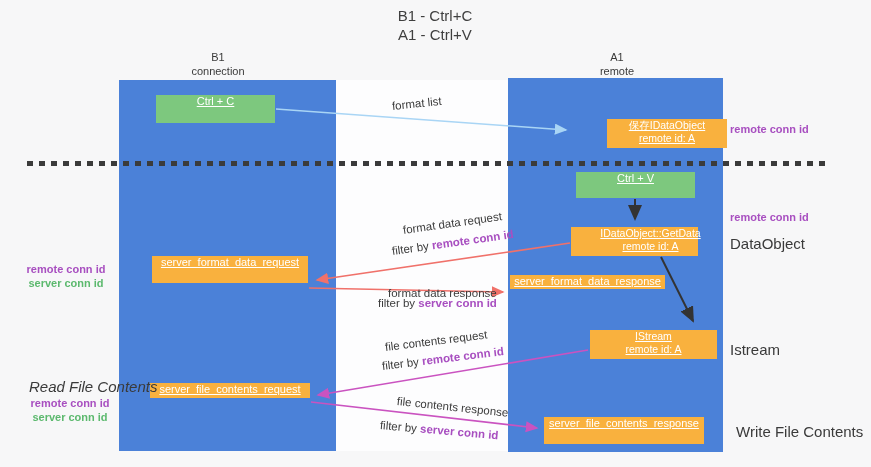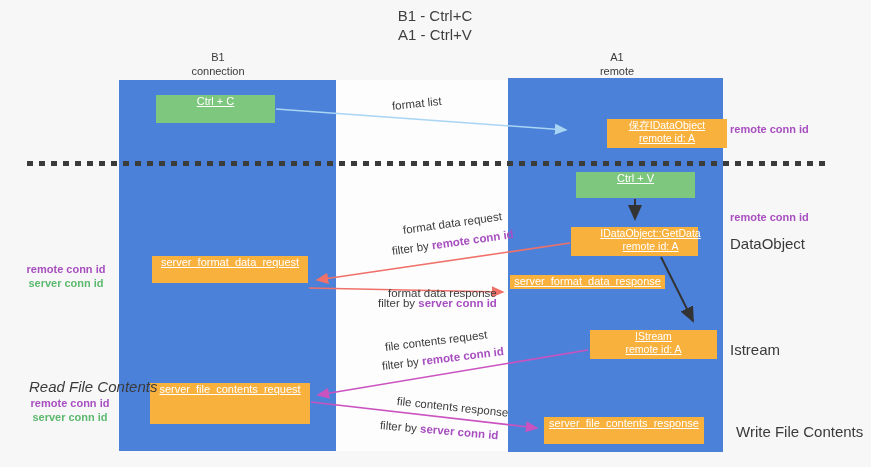--- a/index.html
+++ b/index.html
@@ -124,21 +124,21 @@
     <span>server_format_data_response</span>
   </div>
 
   <div class="abs node orange" style="left:590px;top:330px;width:127px;height:29px;font-size:10.5px;">
     <span>
       <span style="display:block">IStream</span>
       <span style="display:block">remote id: A</span>
     </span>
   </div>
 
-  <div class="abs node orange" style="left:150px;top:383px;width:160px;height:41px;">
+  <div class="abs node orange" style="left:150px;top:383px;width:160px;height:15px;">
     <span>server_file_contents_request</span>
   </div>
 
   <div class="abs node orange" style="left:544px;top:417px;width:160px;height:27px;">
     <span>server_file_contents_response</span>
   </div>
 
   <div class="abs side-bold purple-bold" style="left:730px;top:123px;">remote conn id</div>
   <div class="abs side-bold purple-bold" style="left:730px;top:211px;">remote conn id</div>
   <div class="abs side-label" style="left:730px;top:235px;">DataObject</div>

